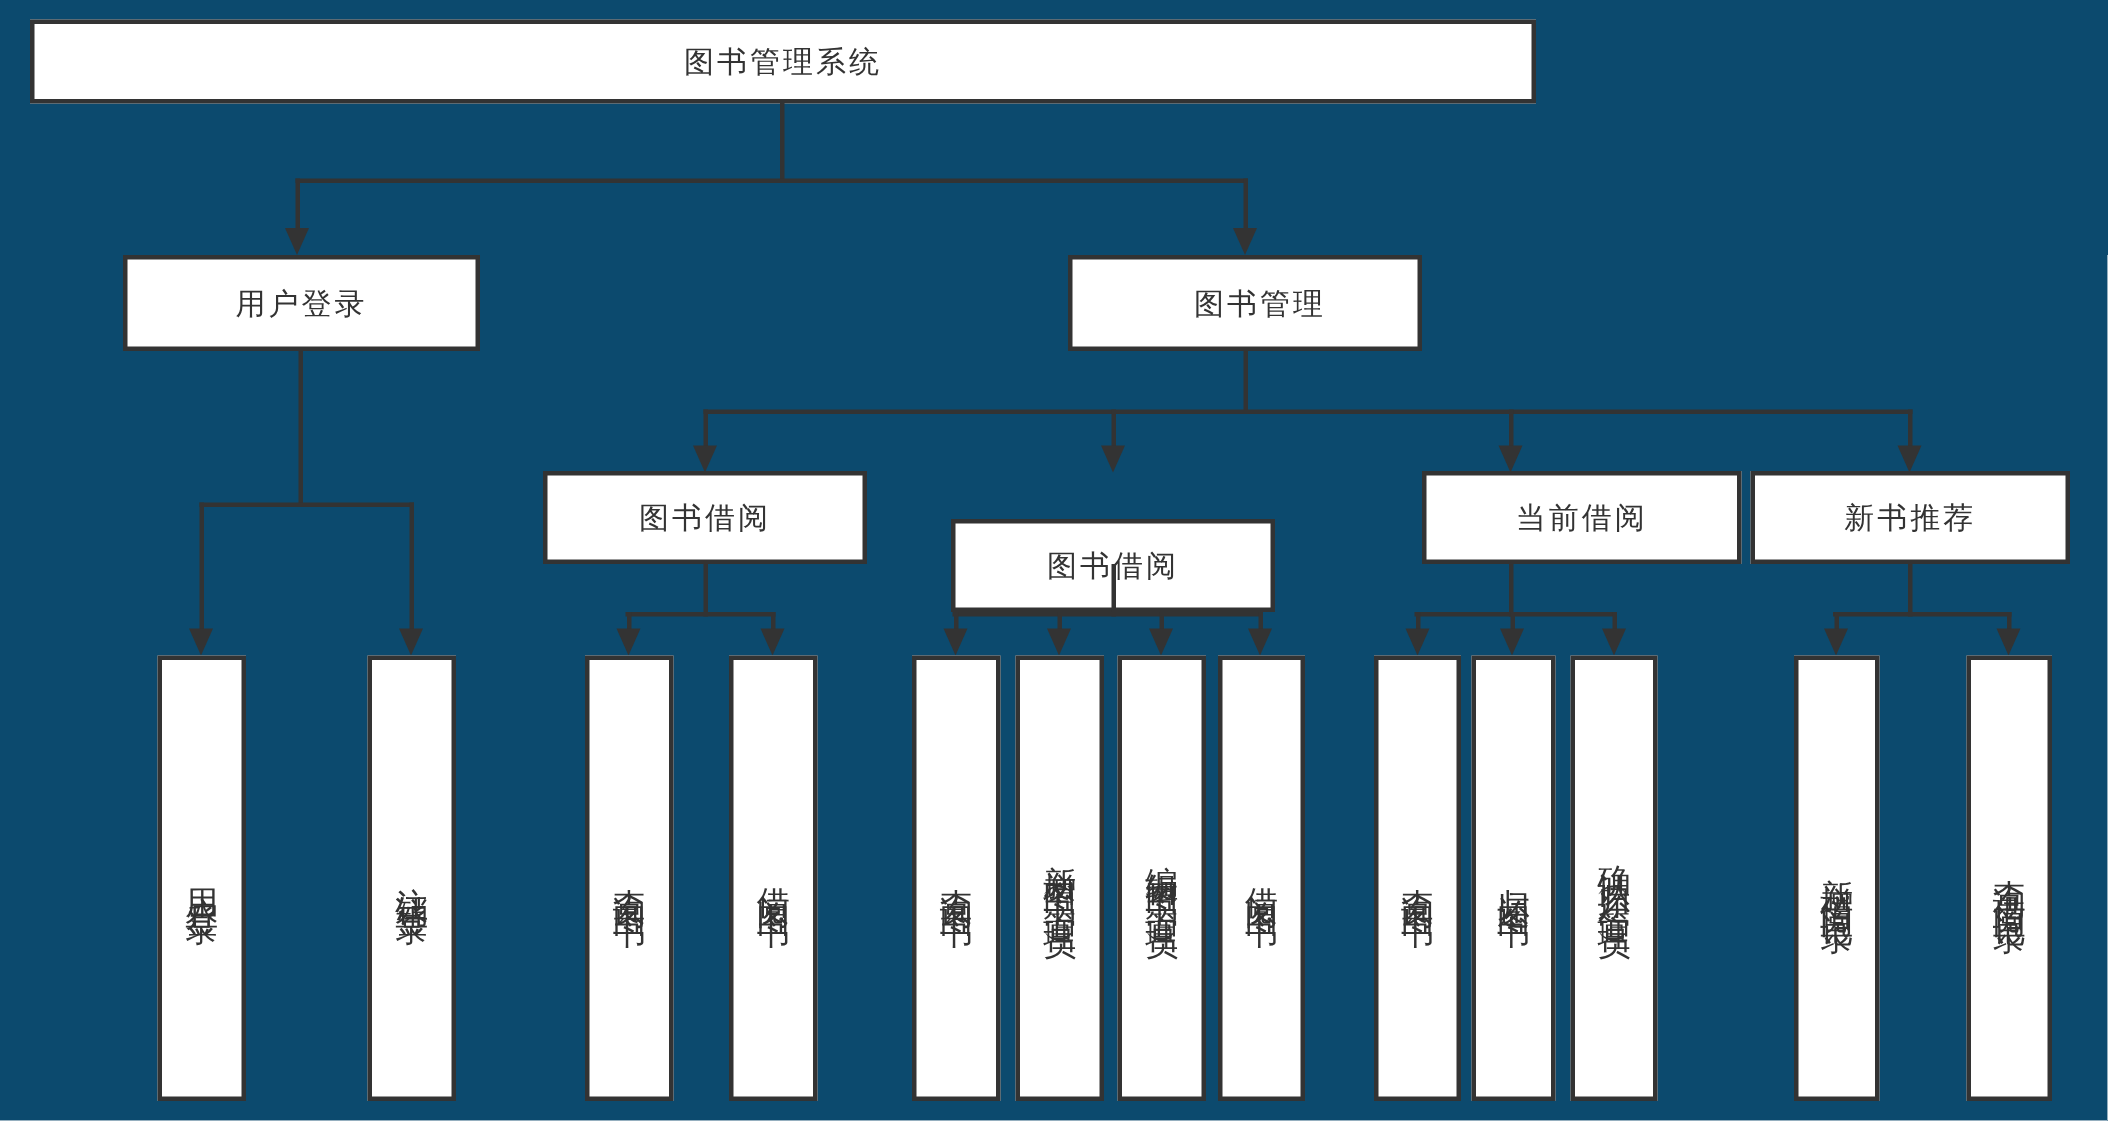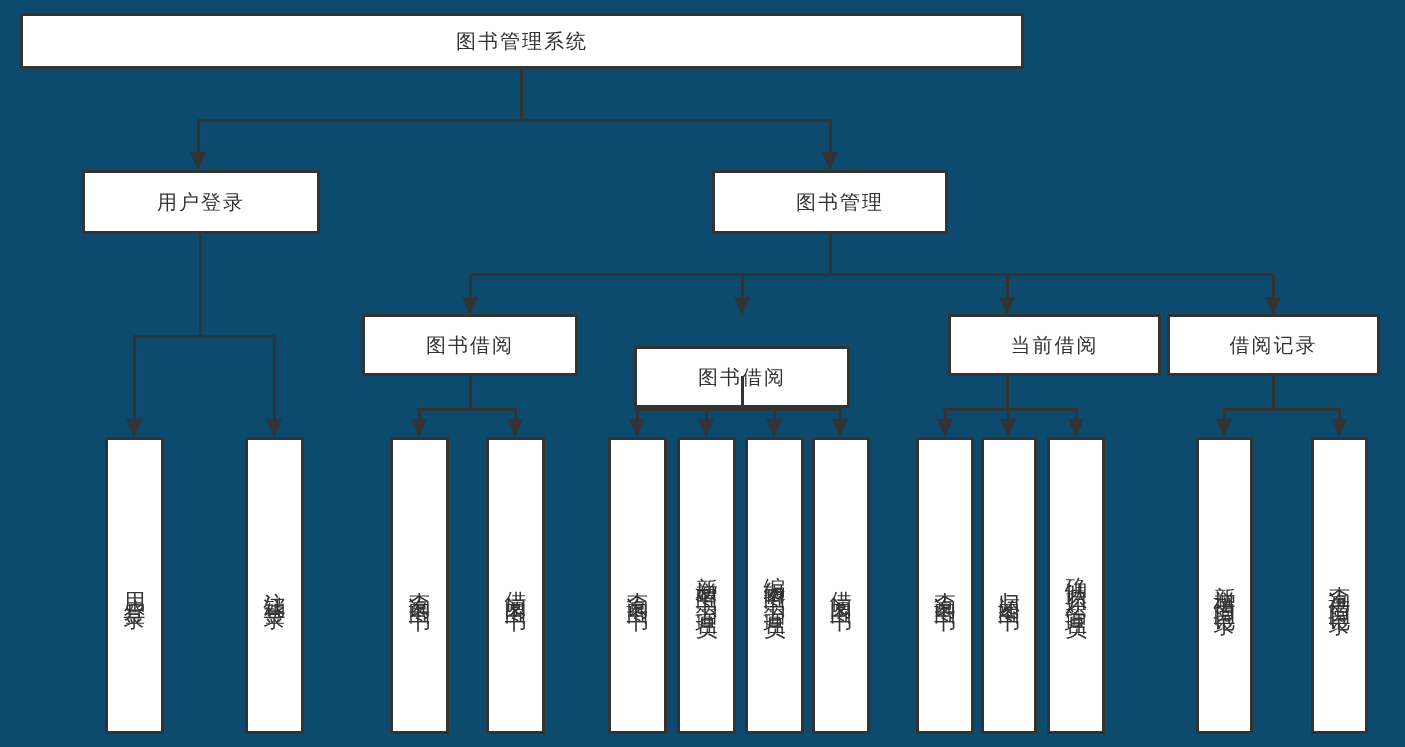--- a/index.html
+++ b/index.html
@@ -81,21 +81,21 @@
   <div class="vl" style="left:741px;top:273px;height:26px;"></div>
   <div class="arr" style="left:734px;top:297px;"></div>
   <div class="vl" style="left:1006px;top:273px;height:26px;"></div>
   <div class="arr" style="left:999px;top:297px;"></div>
   <div class="vl" style="left:1272px;top:273px;height:26px;"></div>
   <div class="arr" style="left:1265px;top:297px;"></div>
 
   <div class="box" style="left:362px;top:314px;width:216px;height:62px;">图书借阅</div>
   <div class="box" style="left:634px;top:314px;width:216px;height:62px;margin-top:32px;">图书借阅</div>
   <div class="box" style="left:948px;top:314px;width:213px;height:62px;">当前借阅</div>
-  <div class="box" style="left:1167px;top:314px;width:213px;height:62px;">借阅记录</div>
+  <div class="box" style="left:1167px;top:314px;width:213px;height:62px;">新书推荐</div>
 
   <div class="vl" style="left:469px;top:376px;height:35px;"></div>
   <div class="hl" style="left:417px;top:408px;width:100px;"></div>
   <div class="vl" style="left:418px;top:408px;height:13px;"></div>
   <div class="arr" style="left:411px;top:419px;"></div>
   <div class="vl" style="left:514px;top:408px;height:13px;"></div>
   <div class="arr" style="left:507px;top:419px;"></div>
 
   <div class="vl" style="left:741px;top:376px;height:35px;"></div>
   <div class="hl" style="left:635px;top:408px;width:207px;"></div>

